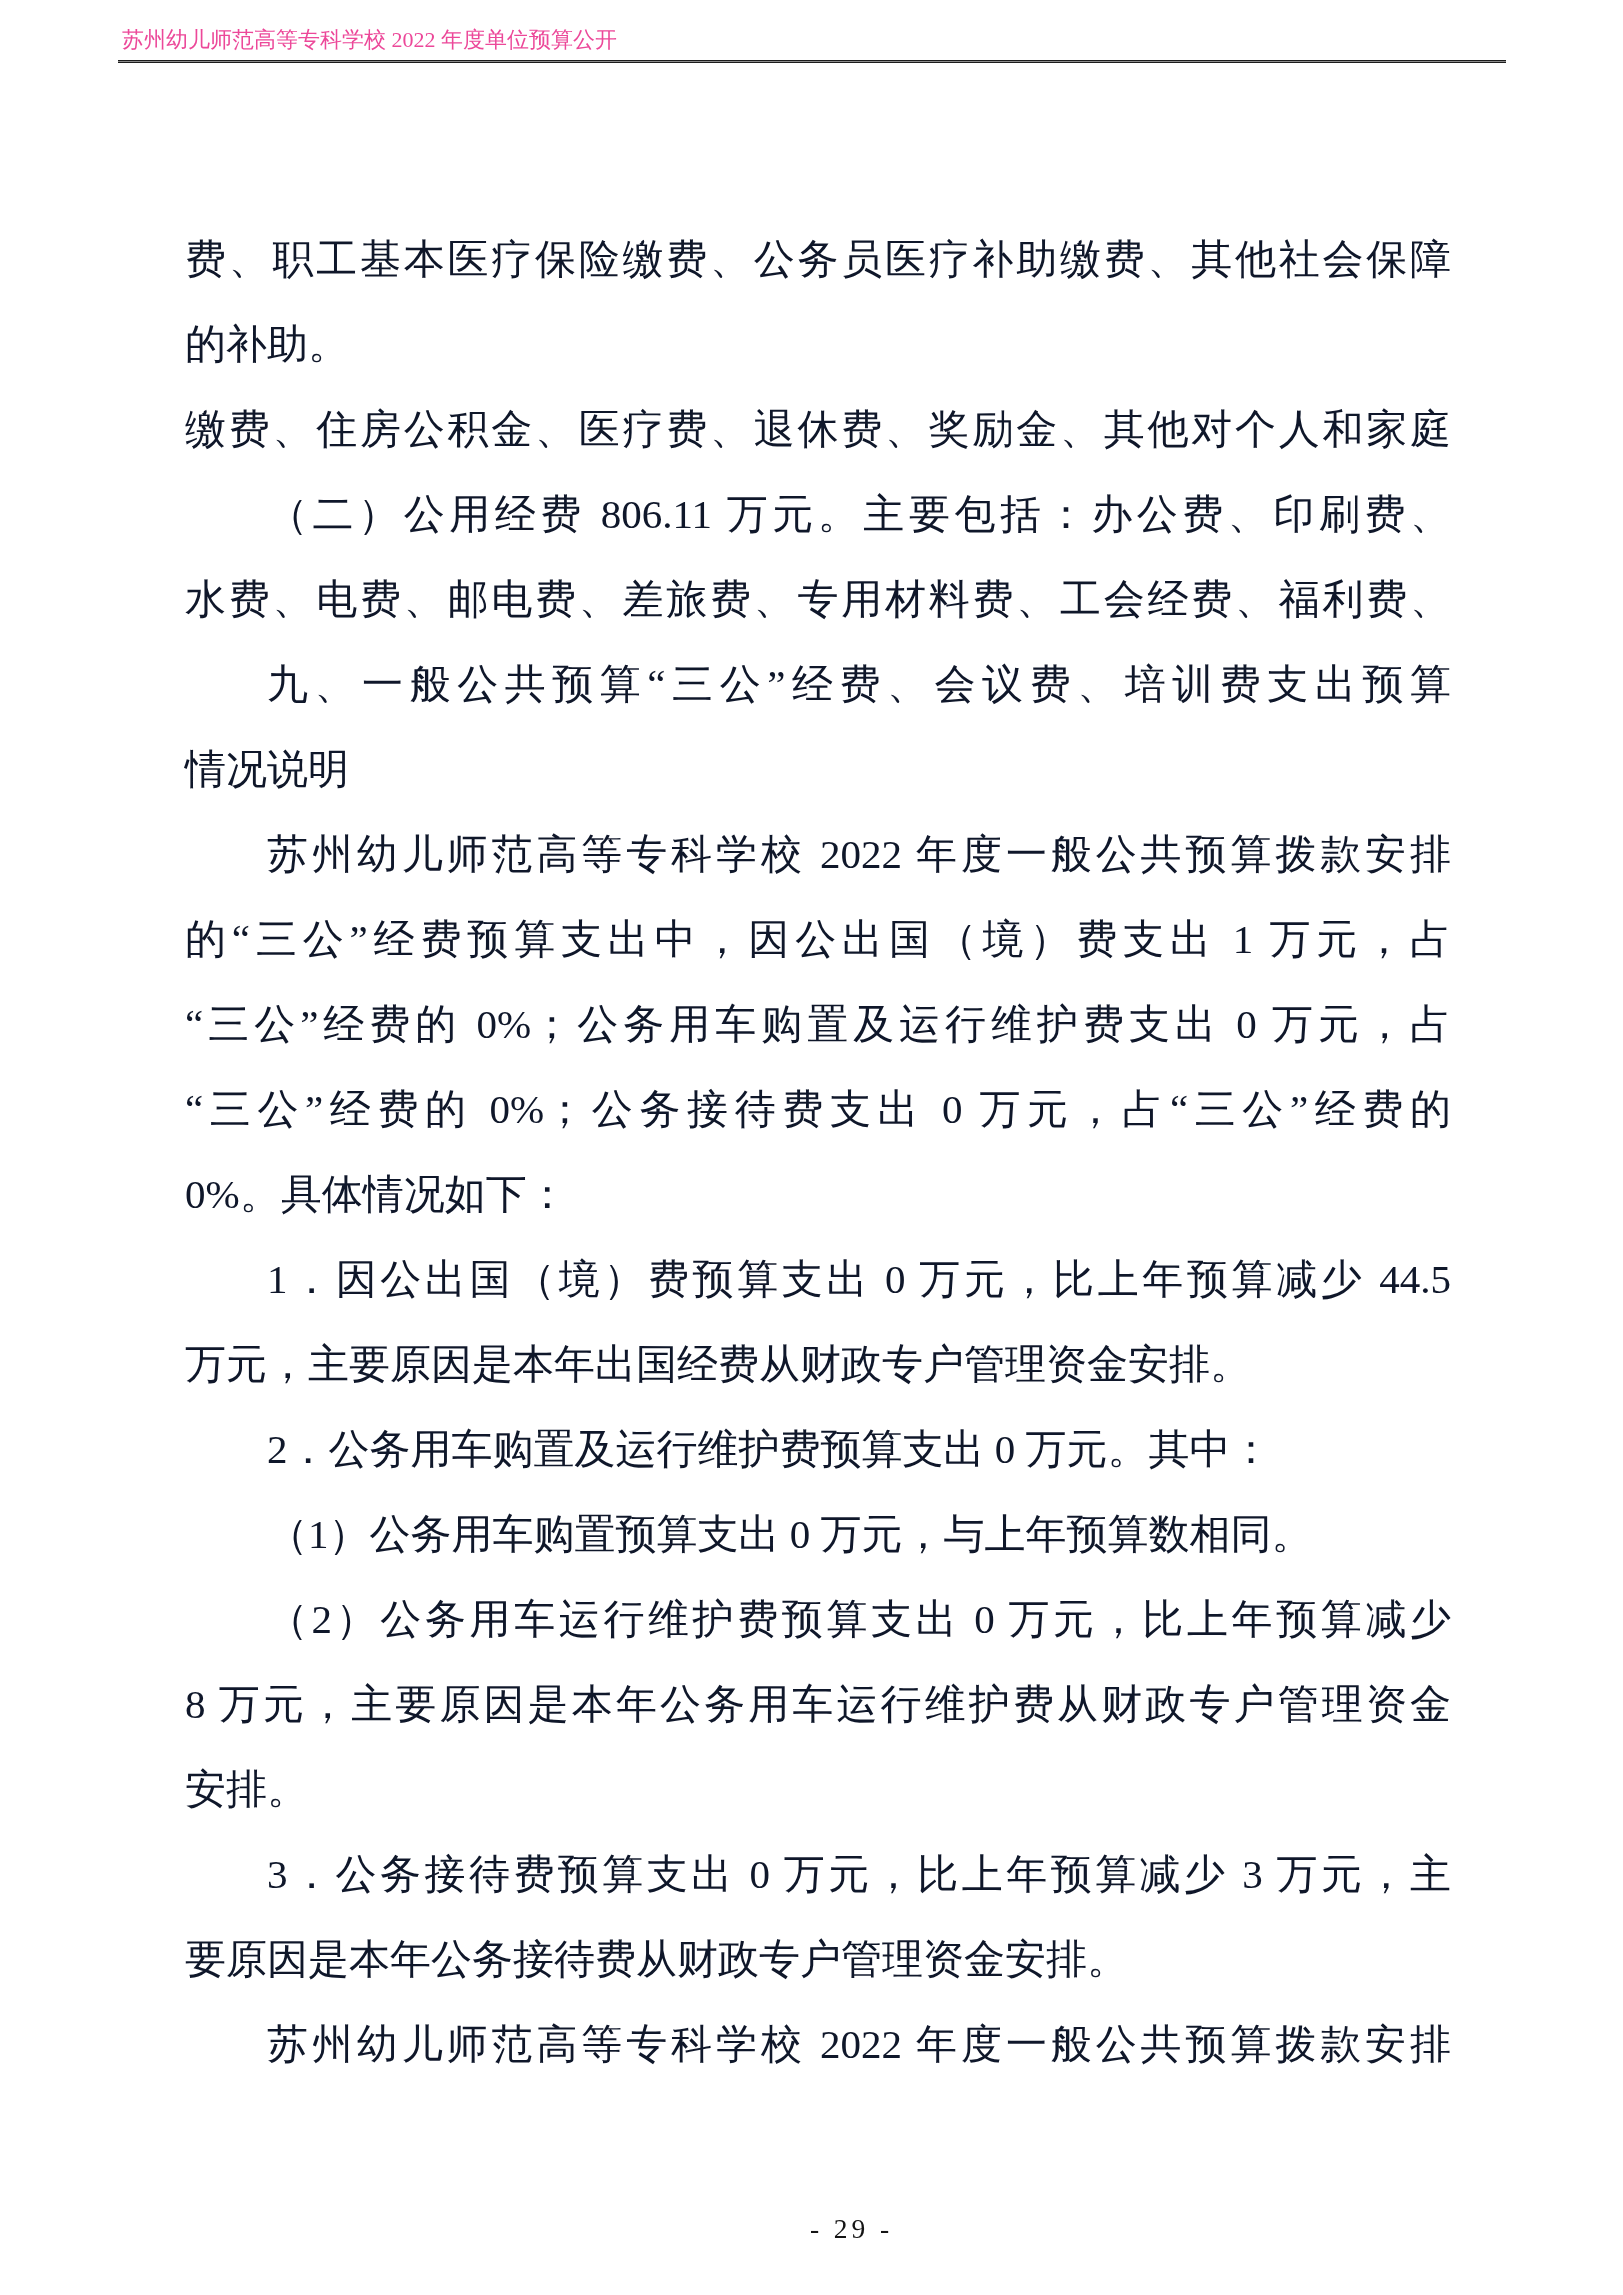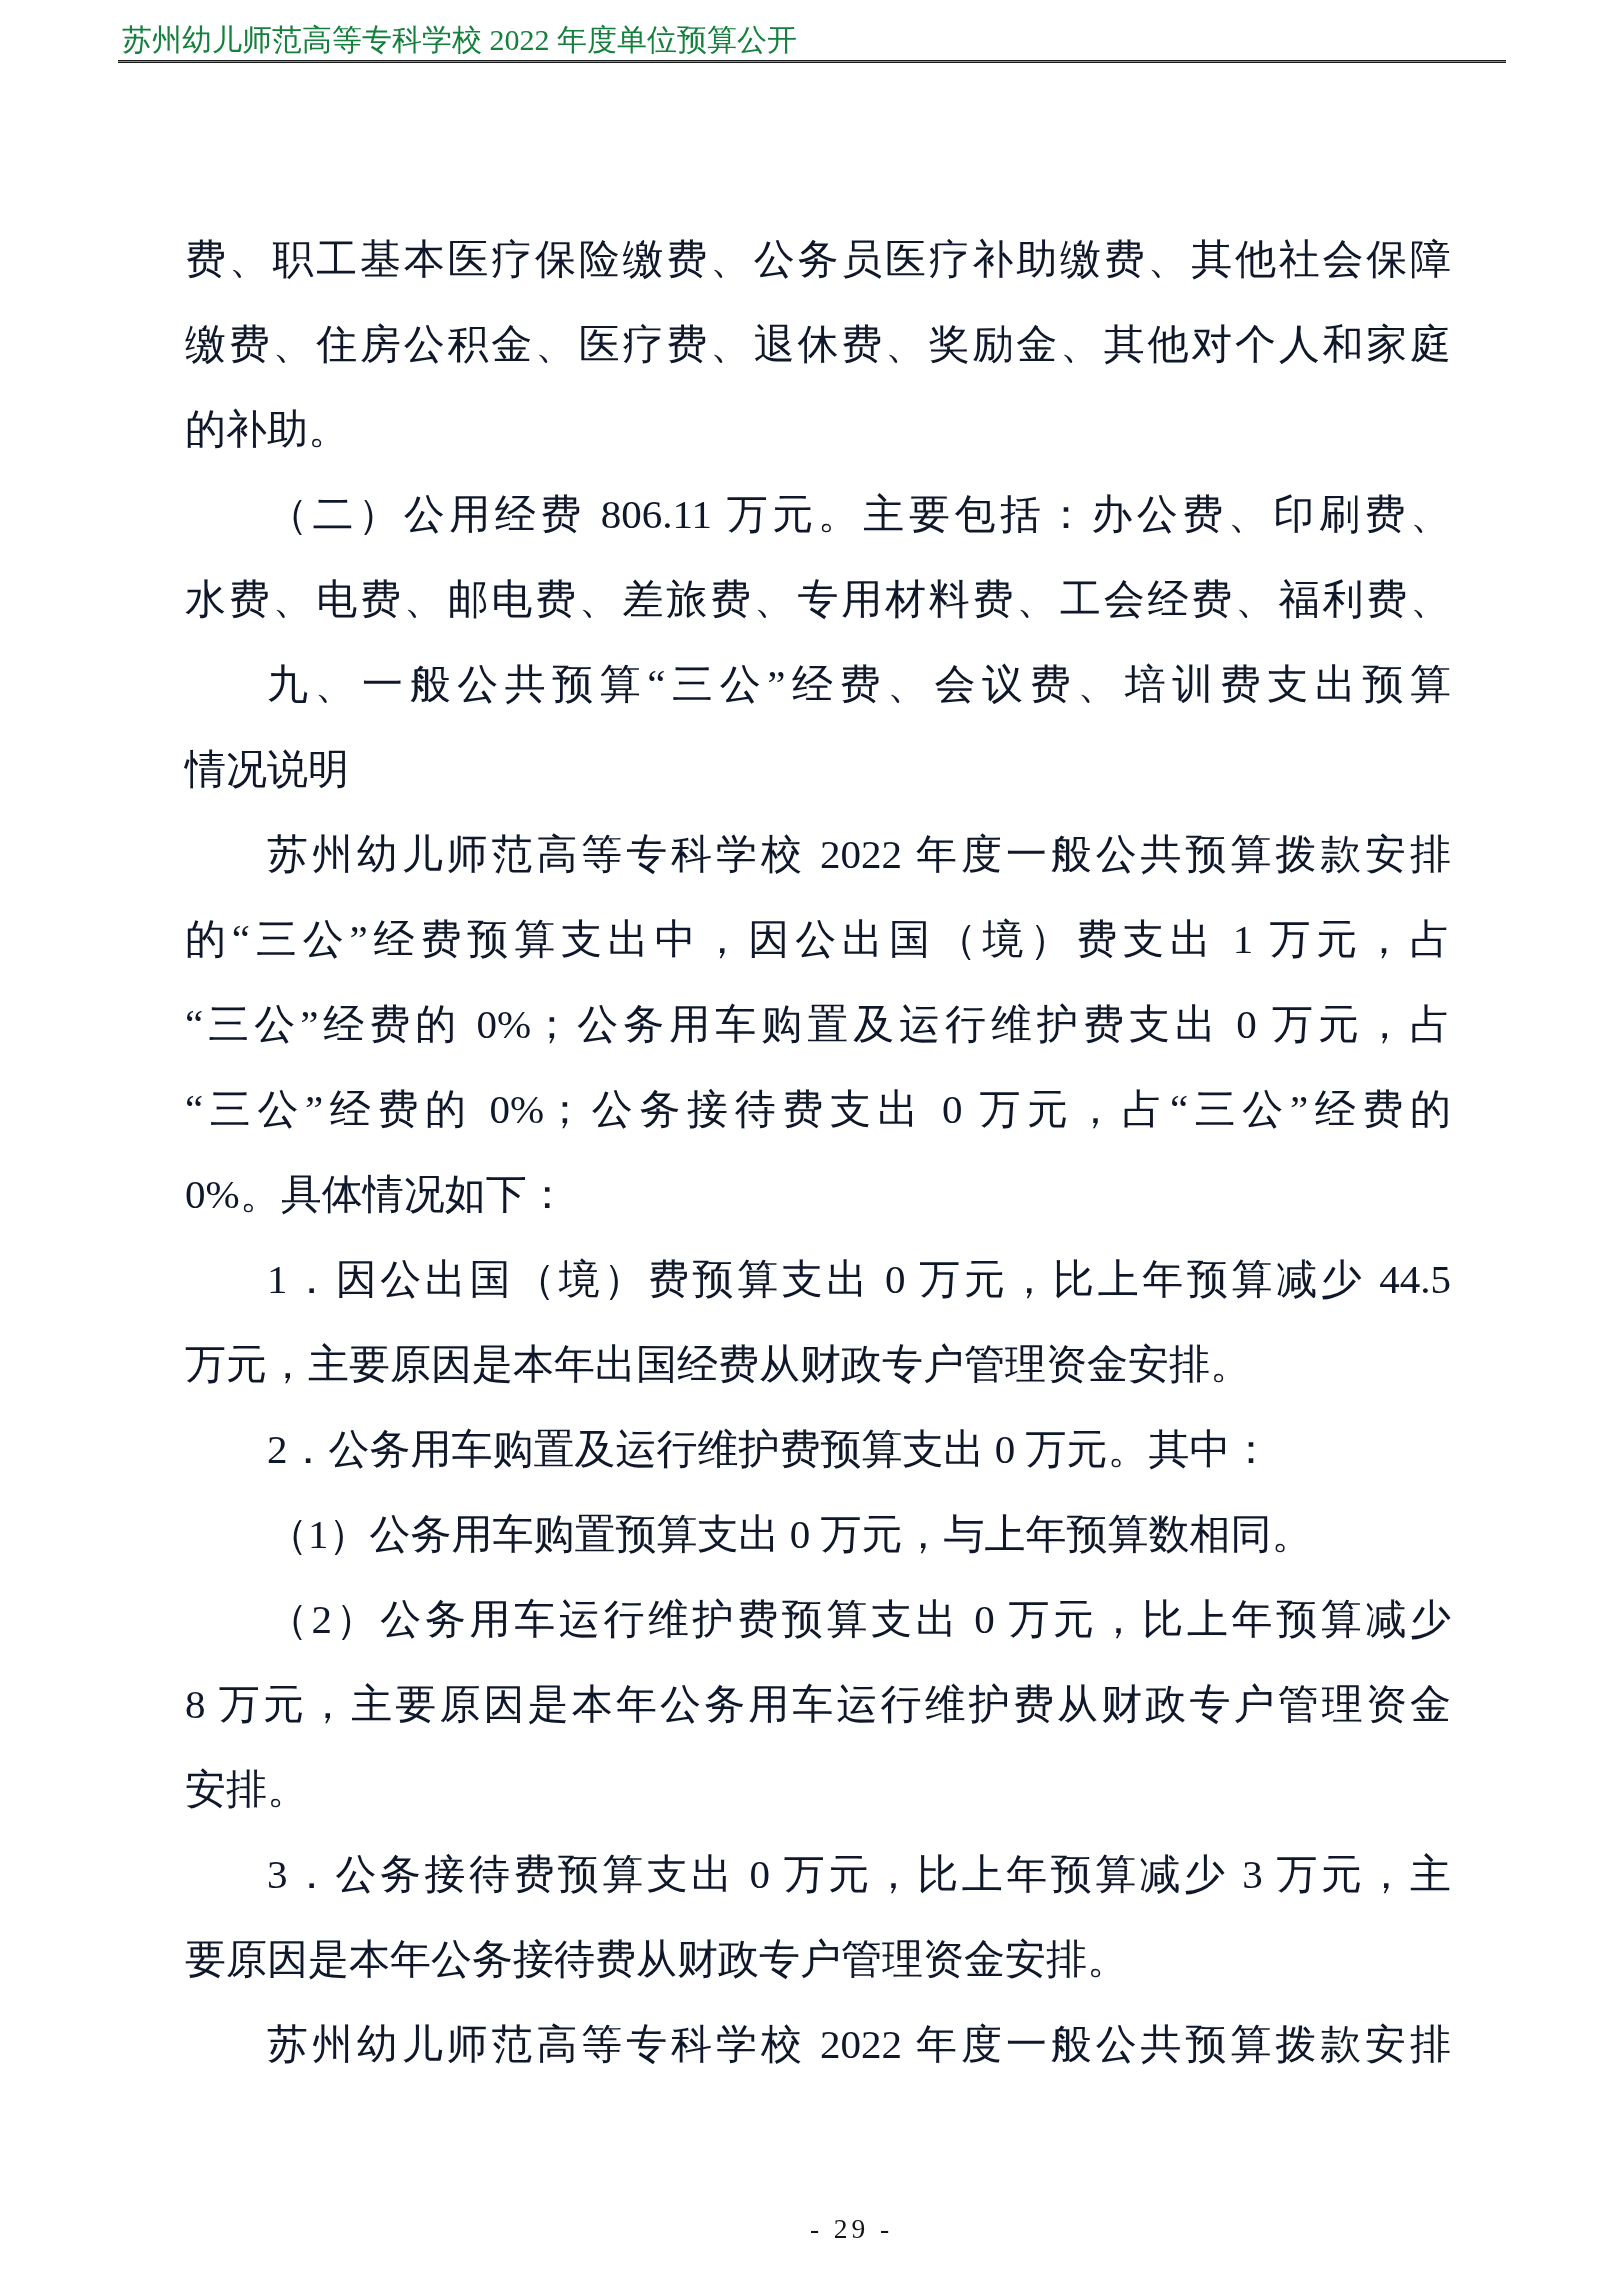--- a/index.html
+++ b/index.html
@@ -13,24 +13,24 @@
     height: 2295px;
     background: #ffffff;
     overflow: hidden;
     font-family: "Liberation Serif", "DejaVu Serif", serif;
     color: #111111;
   }
   #header-title {
     position: absolute;
     left: 122px;
     top: 25px;
-    font-size: 30px;
+    font-size: 22px;
     line-height: 29px;
     white-space: nowrap;
-    color: #15803d;
+    color: #ec4899;
   }
   #header-rule {
     position: absolute;
     left: 118px;
     top: 60px;
     width: 1388px;
     height: 3.3px;
     background: linear-gradient(#1c1c1c 0 1.3px, #8a8a8a 1.3px 2px, #1c1c1c 2px 3.3px);
   }
   #body-block {
@@ -76,22 +76,22 @@
 <body>
 
 <div id="page">
 
   <div id="header-title">苏州幼儿师范高等专科学校 2022 年度单位预算公开</div>
 
   <div id="header-rule"></div>
 
   <div id="body-block">
       <div class="body-line justify">费、职工基本医疗保险缴费、公务员医疗补助缴费、其他社会保障</div>
+      <div class="body-line">的补助。</div>
       <div class="body-line justify">缴费、住房公积金、医疗费、退休费、奖励金、其他对个人和家庭</div>
-      <div class="body-line">的补助。</div>
       <div class="body-line indent justify">（二）公用经费 806.11 万元。主要包括：办公费、印刷费、</div>
       <div class="body-line justify">水费、电费、邮电费、差旅费、专用材料费、工会经费、福利费、</div>
       <div class="body-line indent bold justify">九、一般公共预算“三公”经费、会议费、培训费支出预算</div>
       <div class="body-line bold">情况说明</div>
       <div class="body-line indent justify">苏州幼儿师范高等专科学校 2022 年度一般公共预算拨款安排</div>
       <div class="body-line justify">的“三公”经费预算支出中，因公出国（境）费支出 1 万元，占</div>
       <div class="body-line justify">“三公”经费的 0%；公务用车购置及运行维护费支出 0 万元，占</div>
       <div class="body-line justify">“三公”经费的 0%；公务接待费支出 0 万元，占“三公”经费的</div>
       <div class="body-line">0%。具体情况如下：</div>
       <div class="body-line indent justify">1．因公出国（境）费预算支出 0 万元，比上年预算减少 44.5</div>

